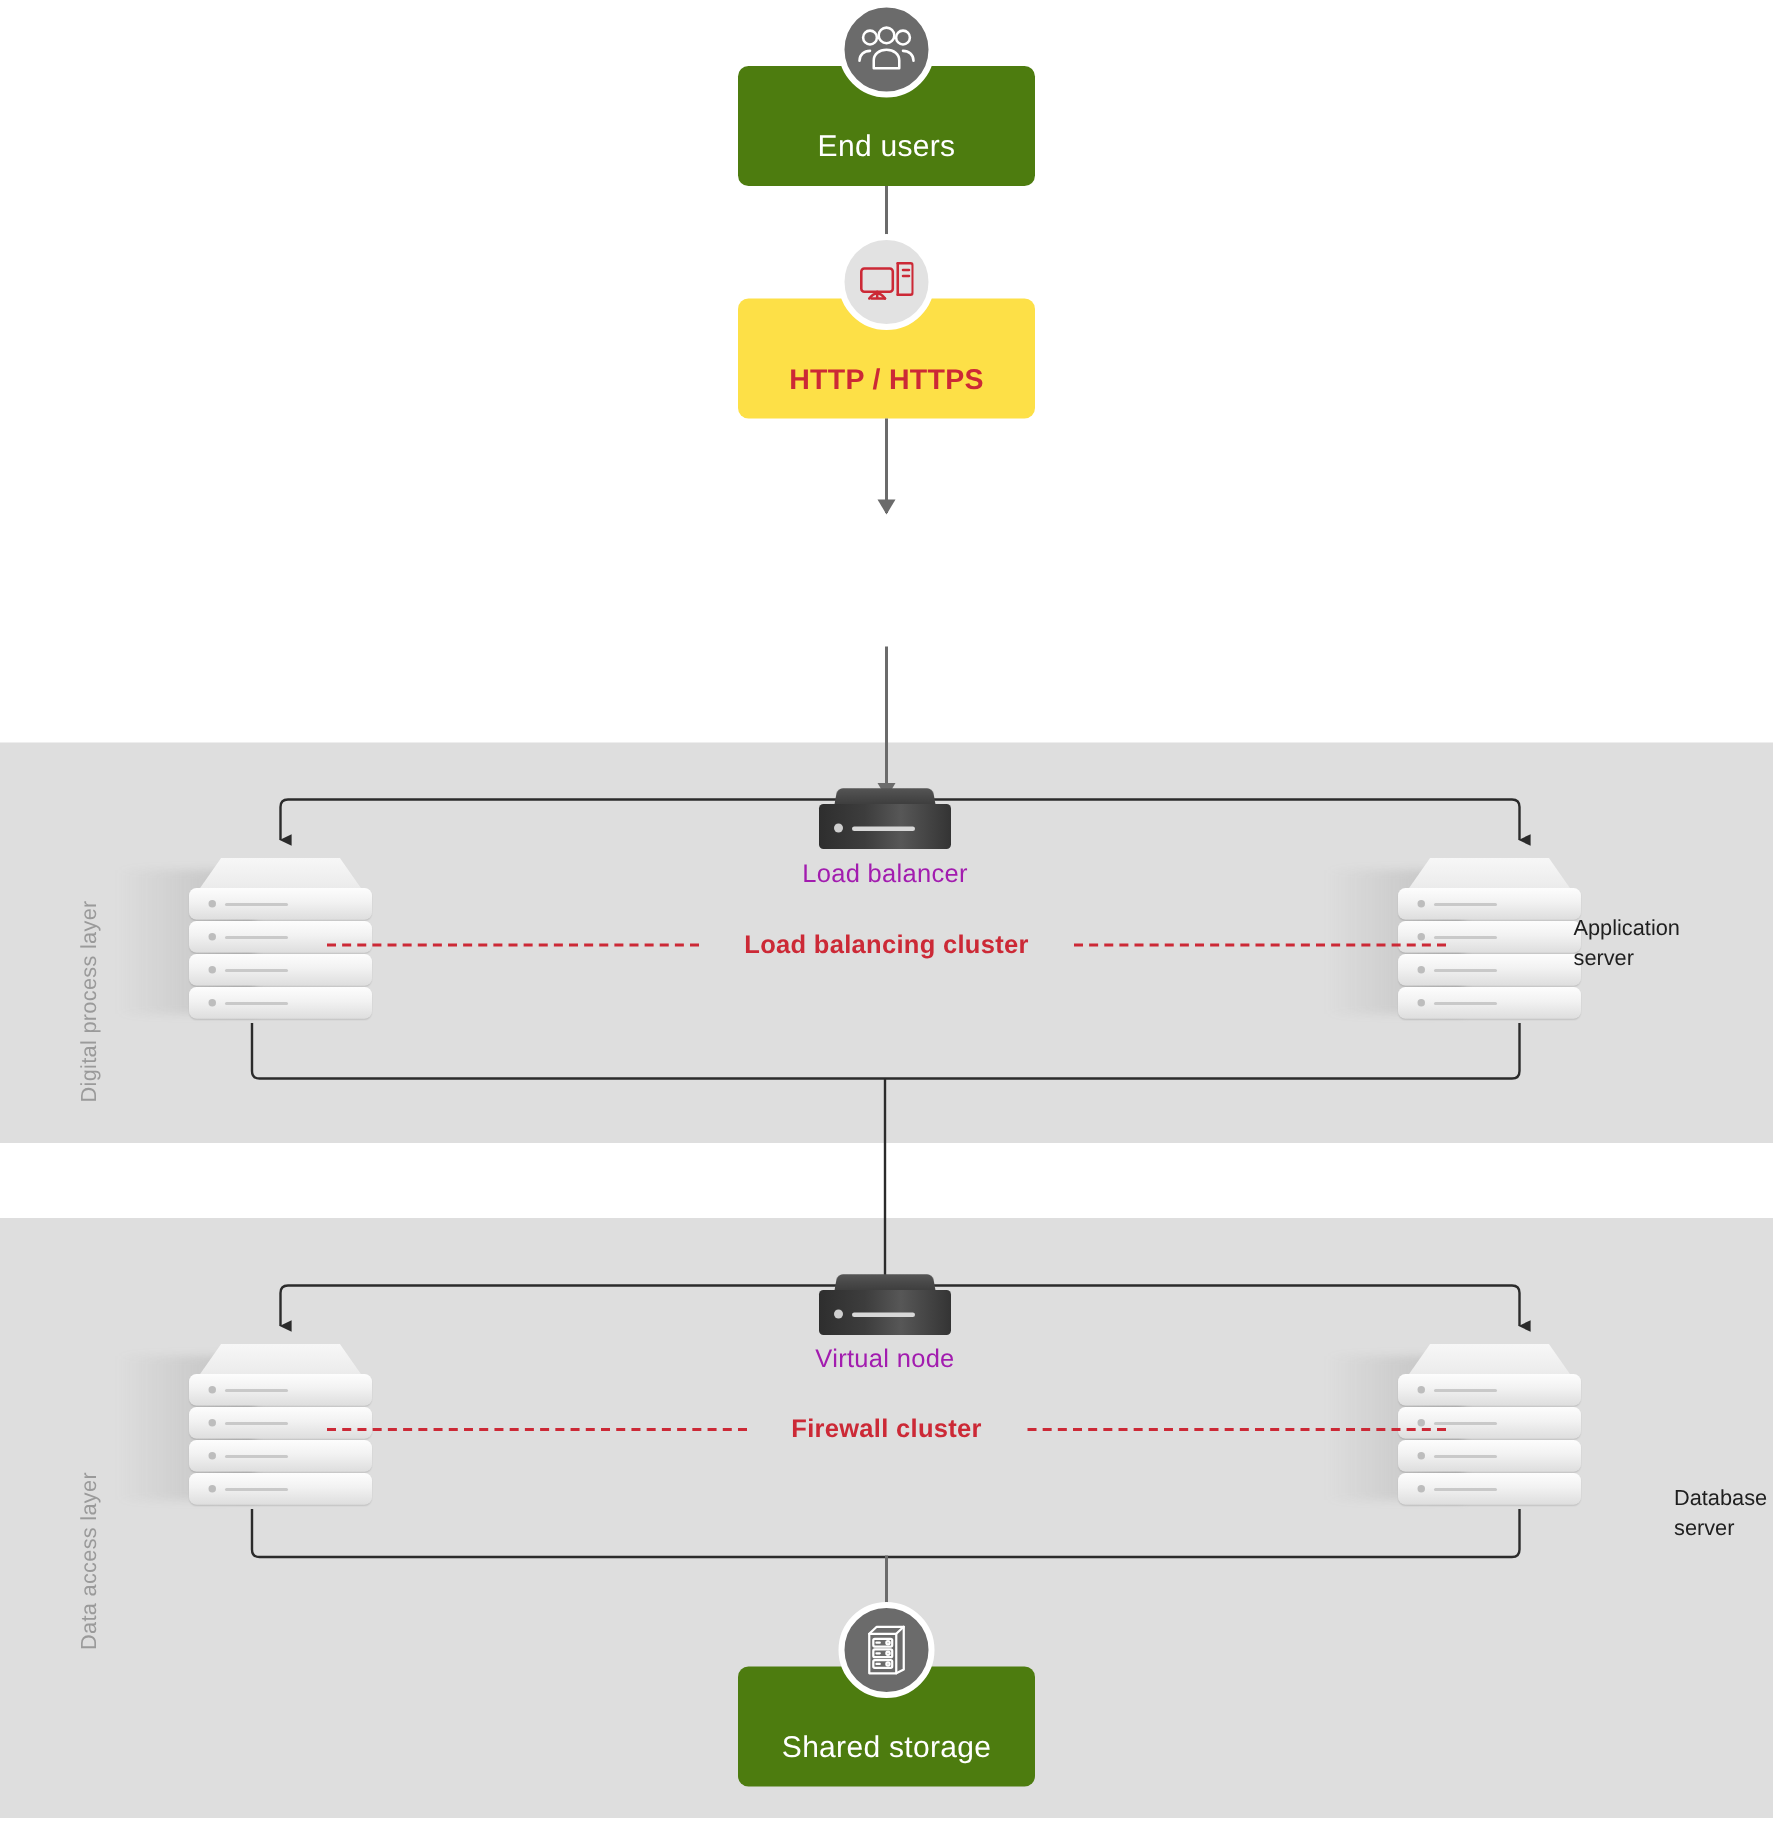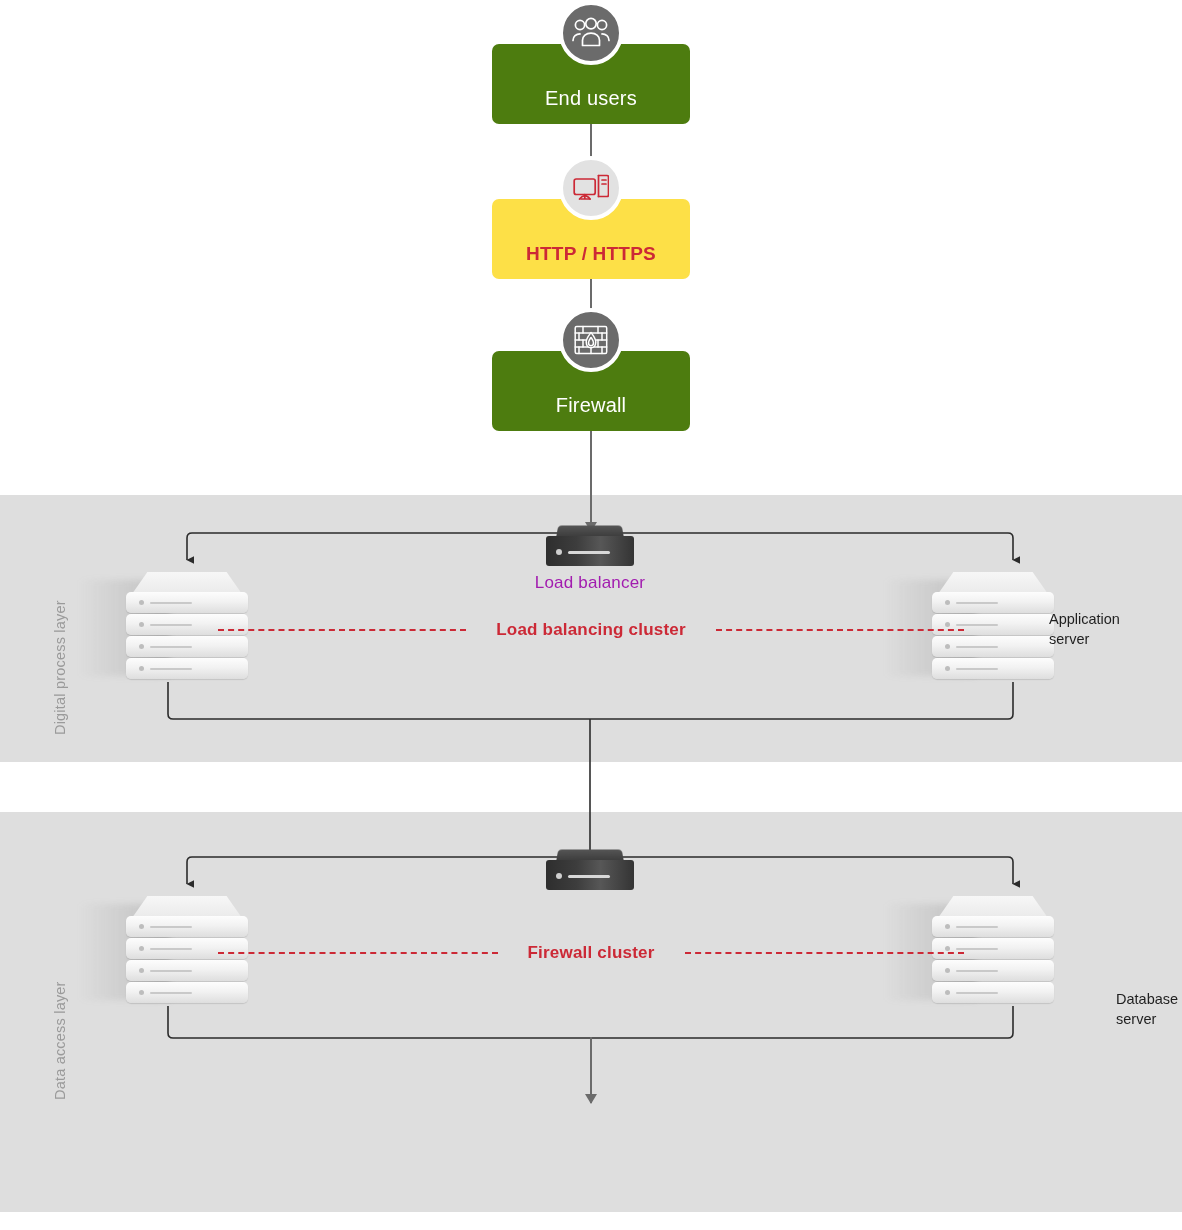--- a/index.html
+++ b/index.html
@@ -240,32 +240,20 @@
         <path d="M6.5 27c1.8-2.2 3.8-3.3 5.3-3.3S15.3 24.8 17 27"></path>
         <path d="M25.5 3.5h8.5a1.5 1.5 0 0 1 1.5 1.5v18a1.5 1.5 0 0 1-1.5 1.5h-8.5"></path>
         <path d="M25.5 3.5v21"></path>
         <path d="M29 8h4M29 12h4"></path>
       </svg>
     </div>
     <div class="node-label">HTTP / HTTPS</div>
   </div>
   <div class="v-arrow" id="arrow-http-fw"></div>
 
-  <div class="node dark" id="node-firewall">
-    <div class="node-icon">
-      <svg width="34" height="32" viewBox="0 0 34 32" fill="none" stroke="#ffffff" stroke-width="1.5" stroke-linecap="round" stroke-linejoin="round">
-        <rect x="1.2" y="2.5" width="31.5" height="27" rx="1.5"></rect>
-        <path d="M1.2 9h31.5M1.2 16h31.5M1.2 23h31.5"></path>
-        <path d="M9 2.5V9M24 2.5V9M5 9v7M17 9v7M28 9v7M9 16v7M24 16v7M5 23v6.5M17 23v6.5M28 23v6.5"></path>
-        <path d="M17 8.5c-2.6 3.4-4.8 5.9-4.8 9.6 0 3.4 2.2 5.7 4.8 5.7s4.8-2.3 4.8-5.7c0-3.7-2.2-6.2-4.8-9.6z" fill="#6b6b6b"></path>
-        <path d="M17 13.5c-1.4 2-2.5 3.2-2.5 5.2 0 1.8 1.1 3 2.5 3s2.5-1.2 2.5-3c0-2-1.1-3.2-2.5-5.2z"></path>
-      </svg>
-    </div>
-    <div class="node-label">Firewall</div>
-  </div>
   <div class="v-arrow" id="arrow-fw-lb"></div>
 
   <div class="device" id="device-lb">
     <div class="dev-top"></div>
     <div class="dev-body"></div>
     <div class="dev-dot"></div>
     <div class="dev-bar"></div>
   </div>
   <div class="device-label" id="label-lb">Load balancer</div>
 
@@ -317,20 +305,21 @@
     <div class="caption">Load balancing cluster</div>
     <div class="dash right"></div>
   </div>
 
   <div class="device" id="device-vn">
     <div class="dev-top"></div>
     <div class="dev-body"></div>
     <div class="dev-dot"></div>
     <div class="dev-bar"></div>
   </div>
+  <div class="device-label" id="label-vn">Virtual node</div>
 
   <div class="rack" id="rack-db-left">
     <div class="rack-shadow"></div>
     <div class="rack-top"></div>
     <div class="unit u1">
         <span class="u-dot"></span>
         <span class="u-bar"></span>
       </div>
     <div class="unit u2">
         <span class="u-dot"></span>
@@ -368,14 +357,31 @@
   <div class="rack-label" id="label-dbserver">Database
 server</div>
 
   <div class="cluster-row" id="cluster-fo">
     <div class="dash left"></div>
     <div class="caption">Firewall cluster</div>
     <div class="dash right"></div>
   </div>
 
   <div class="v-arrow" id="arrow-db-store"></div>
+  <div class="node dark" id="node-sharedstorage">
+    <div class="node-icon">
+      <svg width="32" height="34" viewBox="0 0 32 34" fill="none" stroke="#ffffff" stroke-width="1.5" stroke-linecap="round" stroke-linejoin="round">
+        <path d="M4.5 6.2 L9.5 1.5 L27.5 1.5 L27.5 30 L22.5 32.5 L4.5 32.5 Z"></path>
+        <path d="M4.5 6.2 L22.5 6.2 L22.5 32.5"></path>
+        <path d="M22.5 6.2 L27.5 1.5"></path>
+        <rect x="7.2" y="9.5" width="12.6" height="5.2" rx="1"></rect>
+        <rect x="7.2" y="16.6" width="12.6" height="5.2" rx="1"></rect>
+        <rect x="7.2" y="23.7" width="12.6" height="5.2" rx="1"></rect>
+        <path d="M9.3 12.1h2.2M9.3 19.2h2.2M9.3 26.3h2.2"></path>
+        <circle cx="17" cy="12.1" r="1.1"></circle>
+        <circle cx="17" cy="19.2" r="1.1"></circle>
+        <circle cx="17" cy="26.3" r="1.1"></circle>
+      </svg>
+    </div>
+    <div class="node-label">Shared storage</div>
+  </div>
 
 </div>
 
 </body></html>

